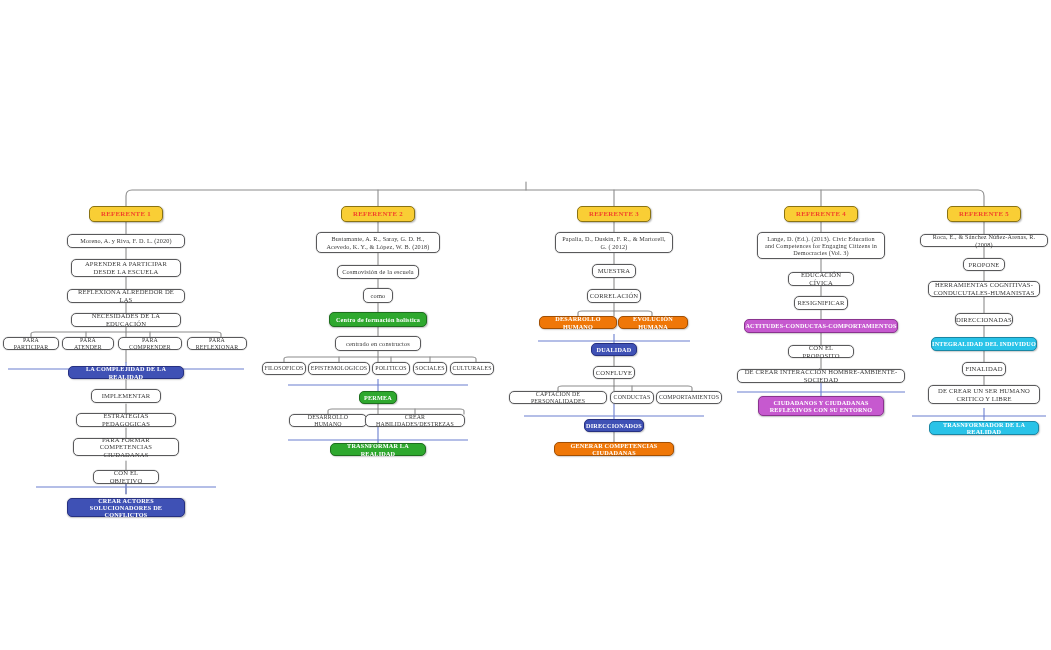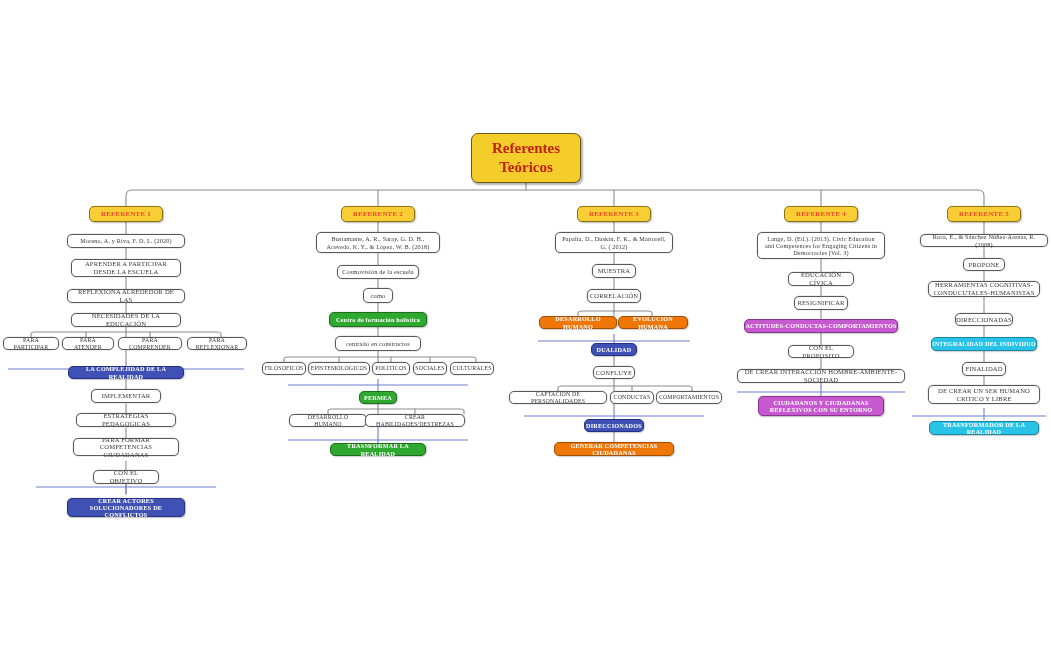--- a/index.html
+++ b/index.html
@@ -147,24 +147,20 @@
       <path d="M984,271 L984,281"></path>
       <path d="M984,297 L984,313"></path>
       <path d="M984,326 L984,337"></path>
       <path d="M984,351 L984,362"></path>
       <path d="M984,376 L984,385"></path>
     </g>
     <line x1="912" y1="416" x2="1046" y2="416" stroke="#6b7fd0" stroke-width="1.1"></line>
     <line x1="984" y1="408" x2="984" y2="420" stroke="#6b7fd0" stroke-width="1.1"></line>
   </svg>
 
-  <div class="node n-root" style="left:526px;top:133px;width:110px;height:50px;">
-    <span style="white-space:pre-line;">Referentes
-Teóricos</span>
-  </div>
 
   <div class="node n-branch" style="left:126px;top:206px;width:74px;height:16px;">
     <span>REFERENTE 1</span>
     </div>
 
   <div class="node n-plain" style="left:126px;top:234px;width:118px;height:14px;">
     <span>Moreno, A. y Riva, F. D. L. (2020)</span>
     </div>
 
   <div class="node n-plain caps" style="left:126px;top:259px;width:110px;height:18px;">

